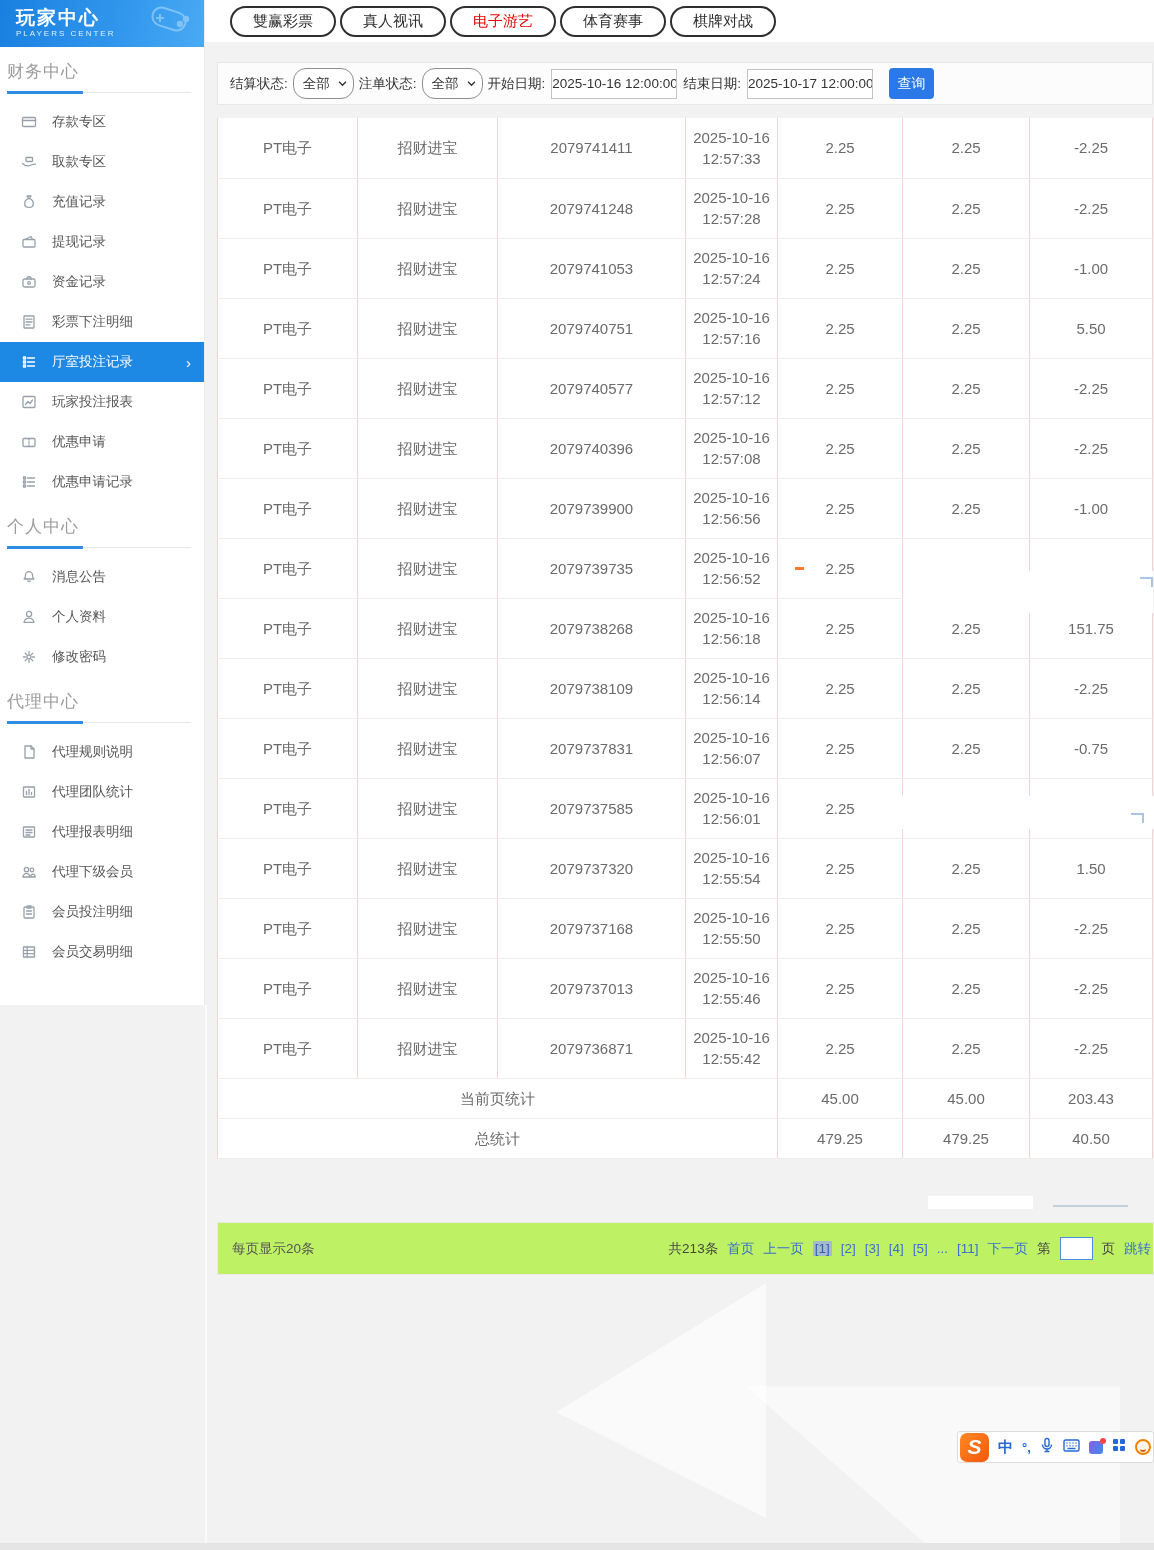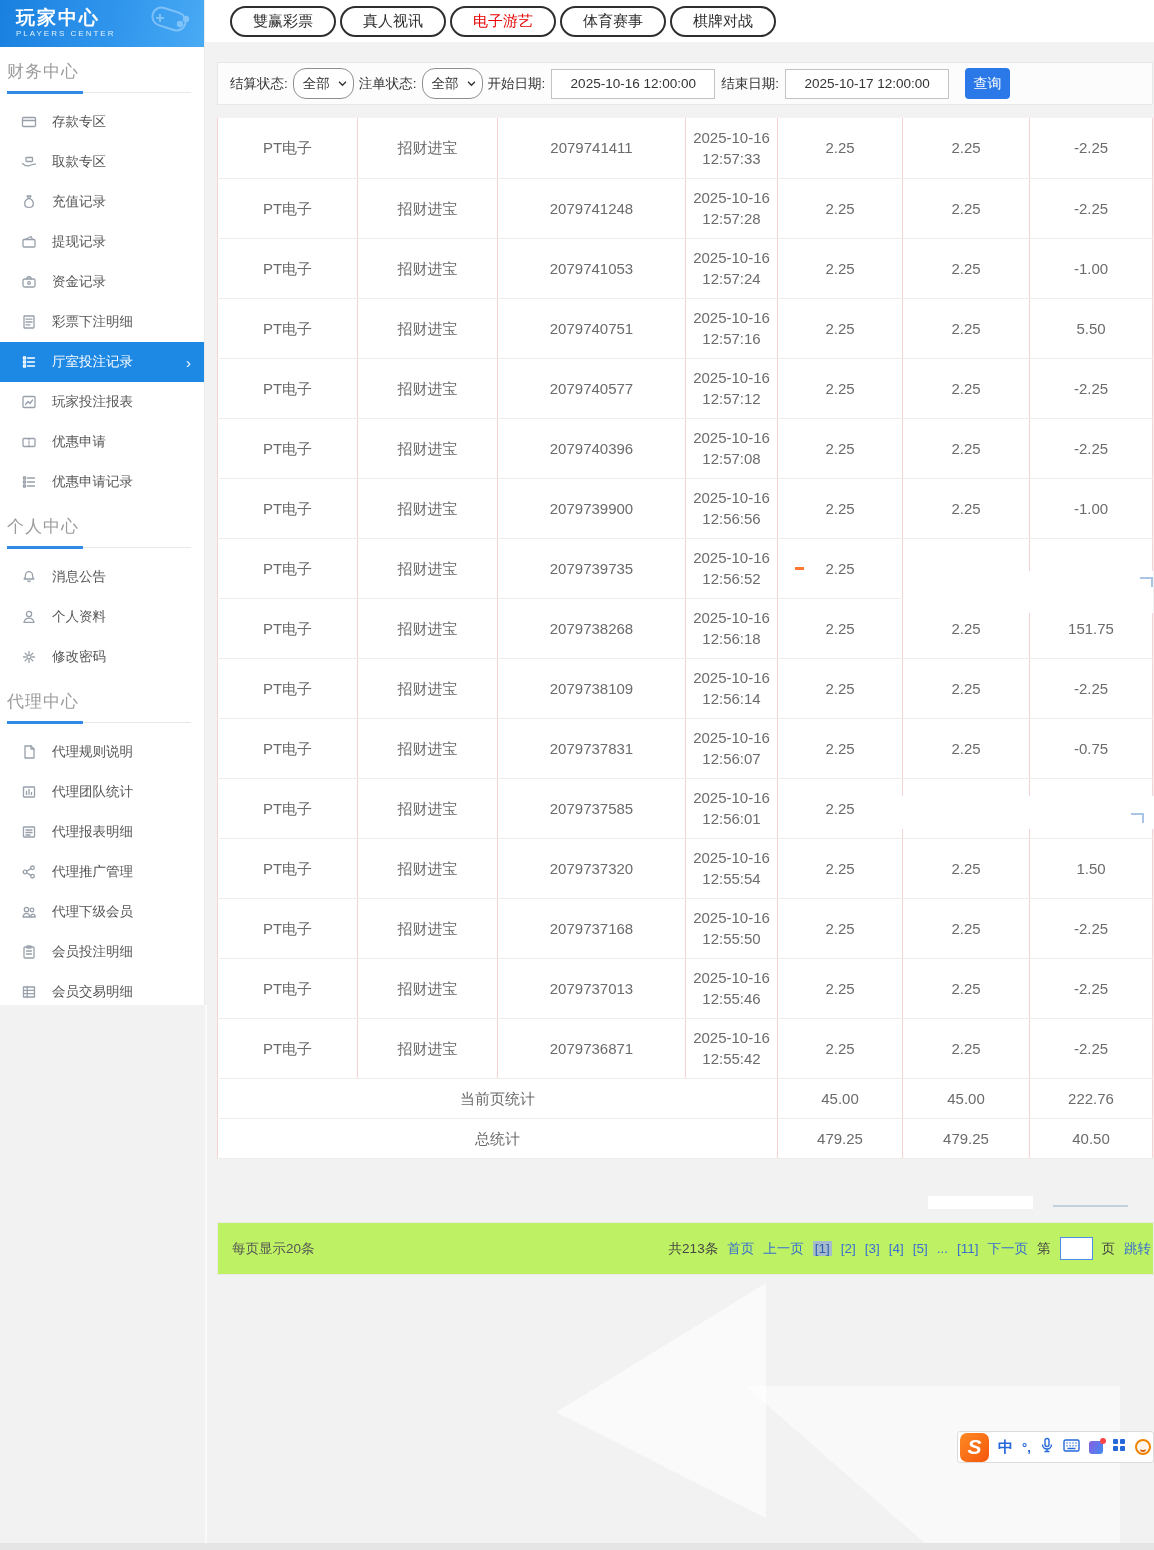--- a/index.html
+++ b/index.html
@@ -38,21 +38,21 @@
     border-radius:17px; font-size:15px; color:#2e2e2e; display:flex; align-items:center;
     font-family:inherit; cursor:pointer; }
   .tab-btn.active { color:#e60000; }
   
   .filterbar { position:absolute; left:217px; top:62px; width:936px; height:43px;
     background:#fcfcfd; border:1px solid #e7e7e7; display:flex; align-items:center;
     padding-left:12px; font-size:13.5px; color:#333; }
   .fsel { height:31px; min-width:50px; border:1px solid #8f8f8f; border-radius:13px; background:#fff;
     display:flex; align-items:center; gap:8px; padding:0 6px 0 9px; margin:0 5px; cursor:pointer; }
   .fsel svg { stroke:#333; fill:none; stroke-width:1.6; }
-  .finput { height:30px; width:164px; border:1px solid #c3c3c3; background:#fff; text-align:center;
+  .finput { height:30px; width:126px; border:1px solid #c3c3c3; background:#fff; text-align:center;
     font-size:13.5px; color:#333; margin:0 6px; font-family:inherit; }
   .search-btn { width:45px; height:31px; margin-left:10px; background:#2b79e8; color:#fff;
     border:none; border-radius:4px; font-size:14px; font-family:inherit; cursor:pointer; }
   
   .table-wrap { position:absolute; left:217px; top:118px; width:936px; background:#fff; }
   table { border-collapse:collapse; width:935px; font-size:15px; color:#6b6b6b; background:#fff; table-layout:fixed; }
   td { border-right:1px solid #f6d3d3; border-bottom:1px solid #ededed;
     text-align:center; vertical-align:middle; line-height:21px; overflow:hidden; }
   td:first-child { border-left:1px solid #f6d3d3; }
   tr.partial td { height:36px; border-top:1px solid #e4e4e4; }
@@ -274,31 +274,20 @@
           <svg width="16" height="16" viewBox="0 0 16 16">
             <rect x="2.5" y="3" width="11" height="10" rx="0.5"></rect>
             <path d="M5 6h6M5 8.5h6M5 11h4"></path>
           </svg>
         </span>
       <span>代理报表明细</span>
     </div>
     <div class="sb-item">
       <span class="ic">
           <svg width="16" height="16" viewBox="0 0 16 16">
-            <circle cx="4" cy="8" r="1.8"></circle>
-            <circle cx="11.5" cy="3.8" r="1.8"></circle>
-            <circle cx="11.5" cy="12.2" r="1.8"></circle>
-            <path d="M5.6 7.2l4.2-2.6M5.6 8.8l4.2 2.6"></path>
-          </svg>
-        </span>
-      <span>代理推广管理</span>
-    </div>
-    <div class="sb-item">
-      <span class="ic">
-          <svg width="16" height="16" viewBox="0 0 16 16">
             <circle cx="5.5" cy="5.5" r="2.2"></circle>
             <circle cx="11" cy="6" r="1.8"></circle>
             <path d="M2 13c.5-2.5 2-3.6 3.5-3.6S8.5 10.5 9 13zM9.6 13c.3-1.8 1.2-2.8 2.4-2.8s2 1 2.3 2.8z"></path>
           </svg>
         </span>
       <span>代理下级会员</span>
     </div>
     <div class="sb-item">
       <span class="ic">
           <svg width="16" height="16" viewBox="0 0 16 16">
@@ -553,21 +542,21 @@
             <div>12:55:42</div>
           </td>
         <td>2.25</td>
         <td>2.25</td>
         <td>-2.25</td>
       </tr>
       <tr class="summary">
         <td colspan="4">当前页统计</td>
         <td>45.00</td>
         <td>45.00</td>
-        <td>222.76</td>
+        <td>203.43</td>
       </tr>
       <tr class="summary">
         <td colspan="4">总统计</td>
         <td>479.25</td>
         <td>479.25</td>
         <td>40.50</td>
       </tr>
     </tbody>
   </table>
 </div>

